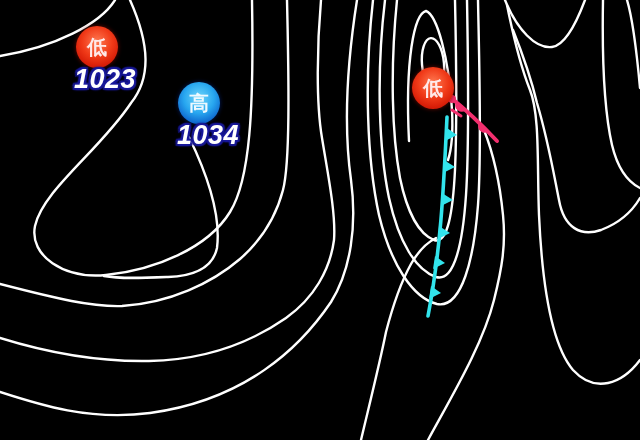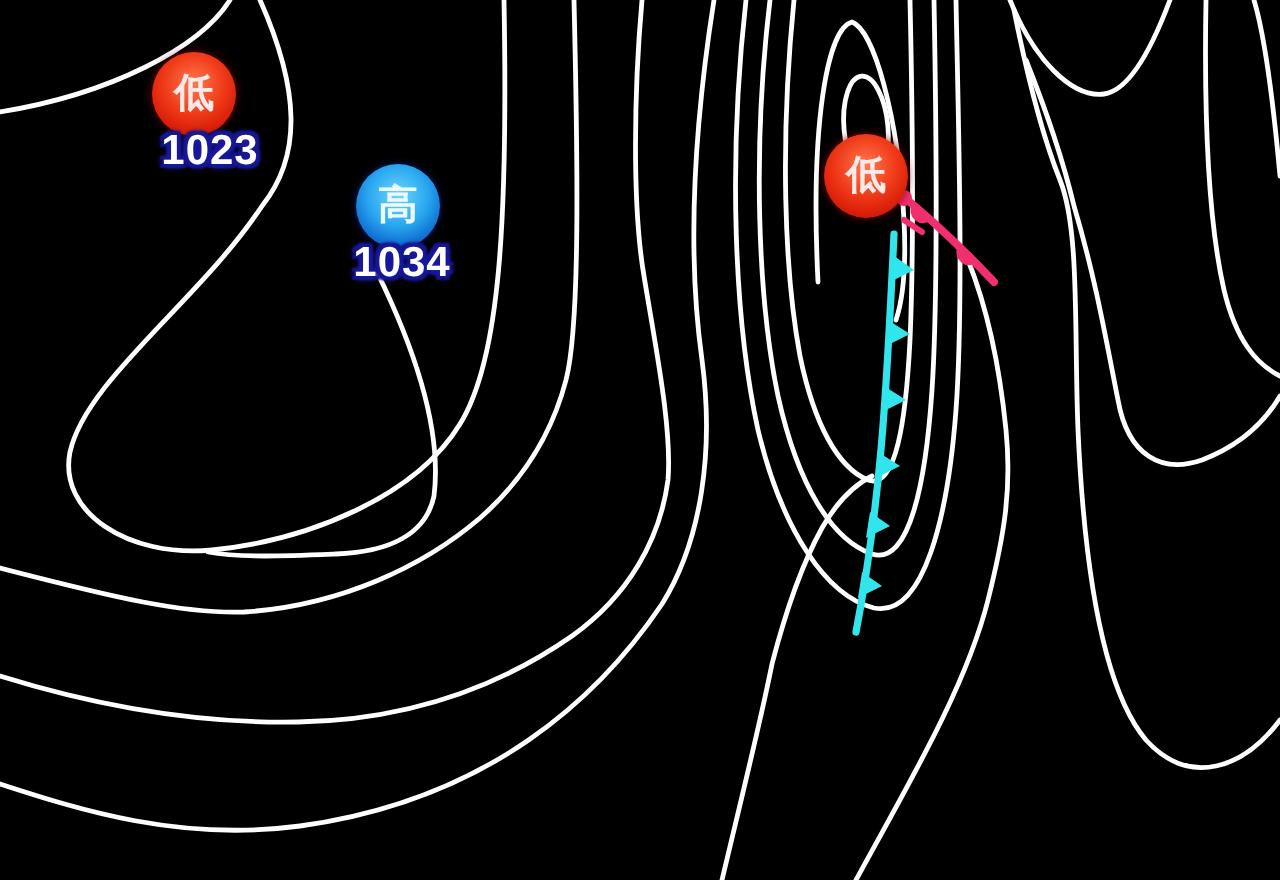--- a/index.html
+++ b/index.html
@@ -8,23 +8,23 @@
   #isobar-svg{position:absolute;left:0;top:0;width:640px;height:440px;}
   .marker{position:absolute;z-index:3;text-align:center;}
   .disc{width:42px;height:42px;border-radius:50%;margin:0 auto;
         display:flex;align-items:center;justify-content:center;}
   .disc.low{background:radial-gradient(circle at 50% 38%,#ff7a52 0%,#f03a18 45%,#d81e08 72%,#a81204 100%);
             box-shadow:0 0 4px rgba(120,10,0,.9);}
   .disc.high{background:radial-gradient(circle at 50% 38%,#6fd6fa 0%,#28a7f0 45%,#0c63cc 78%,#084a9e 100%);
              box-shadow:0 0 4px rgba(0,30,110,.9);}
   .sym{font-size:20px;font-weight:bold;color:#ffe9e9;line-height:1;}
   .disc.high .sym{color:#eef9ff;}
-  .pval{margin-top:-4px;font-size:21px;font-weight:bold;color:#ffffff;letter-spacing:.5px;
+  .pval{margin-top:-4px;font-size:27px;font-weight:bold;color:#ffffff;letter-spacing:.5px;
         text-shadow:-2px 0 2px #1a1a9e, 2px 0 2px #1a1a9e, 0 -2px 2px #1a1a9e, 0 2px 2px #1a1a9e,
-                    -2px -2px 1px #15157e, 2px 2px 1px #15157e, 2px -2px 1px #15157e, -2px 2px 1px #15157e;}
+                    -2px -2px 1px #15157e, 2px 2px 1px #15157e, 2px -2px 1px #15157e, -2px 2px 1px #15157e;font-style:italic;}
 </style>
 </head>
 <body>
 
 <div id="map">
 
   <svg id="isobar-svg" viewBox="0 0 640 440">
 
     <g fill="none" stroke-width="2.4" stroke-linecap="round" stroke-linejoin="round" stroke="#ffffff">
       <path d="M115,0 C100,24 55,47 0,56"></path>
@@ -74,21 +74,21 @@
     <div class="disc low">
       <span class="sym">低</span>
     </div>
     <div class="pval" style="margin-left:16px;">1023</div>
   </div>
 
   <div class="marker" style="left:159px;top:82px;width:80px;">
     <div class="disc high">
       <span class="sym">高</span>
     </div>
-    <div class="pval" style="margin-left:4px;">1034</div>
+    <div class="pval" style="margin-left:4px;text-align:right;">1034</div>
   </div>
 
   <div class="marker" style="left:393px;top:67px;width:80px;">
     <div class="disc low">
       <span class="sym">低</span>
     </div>
   </div>
 
 </div>
 

